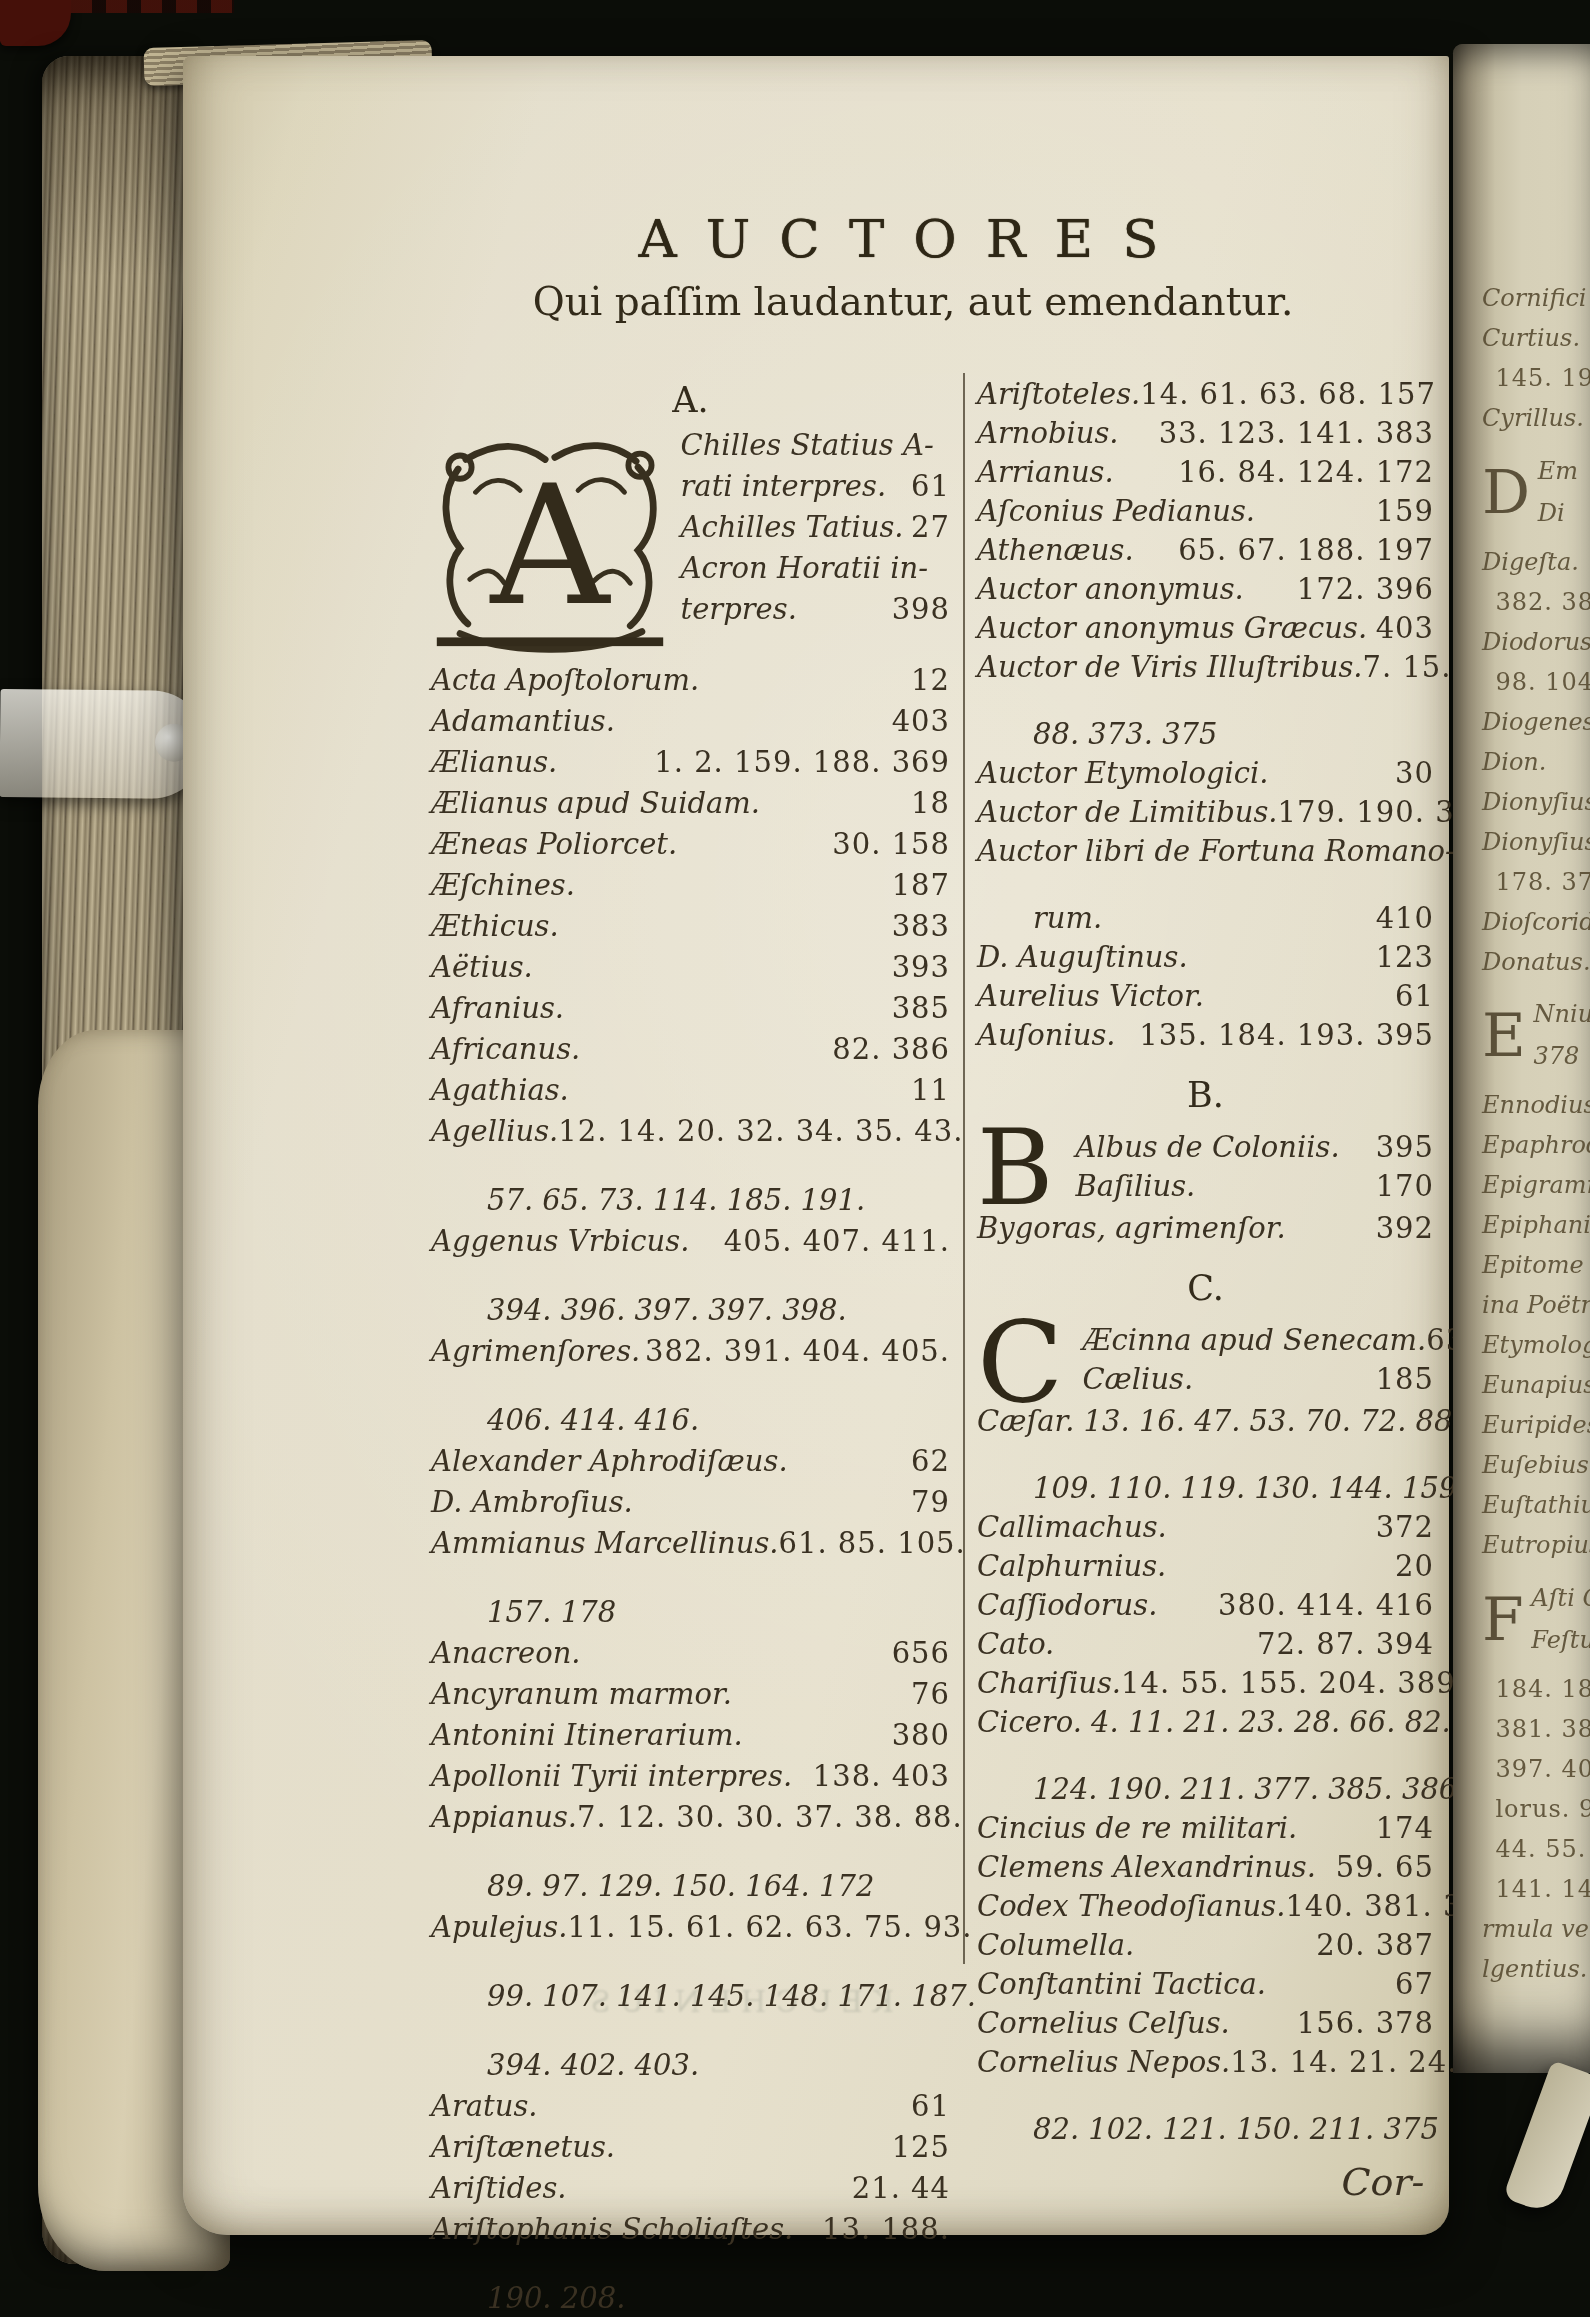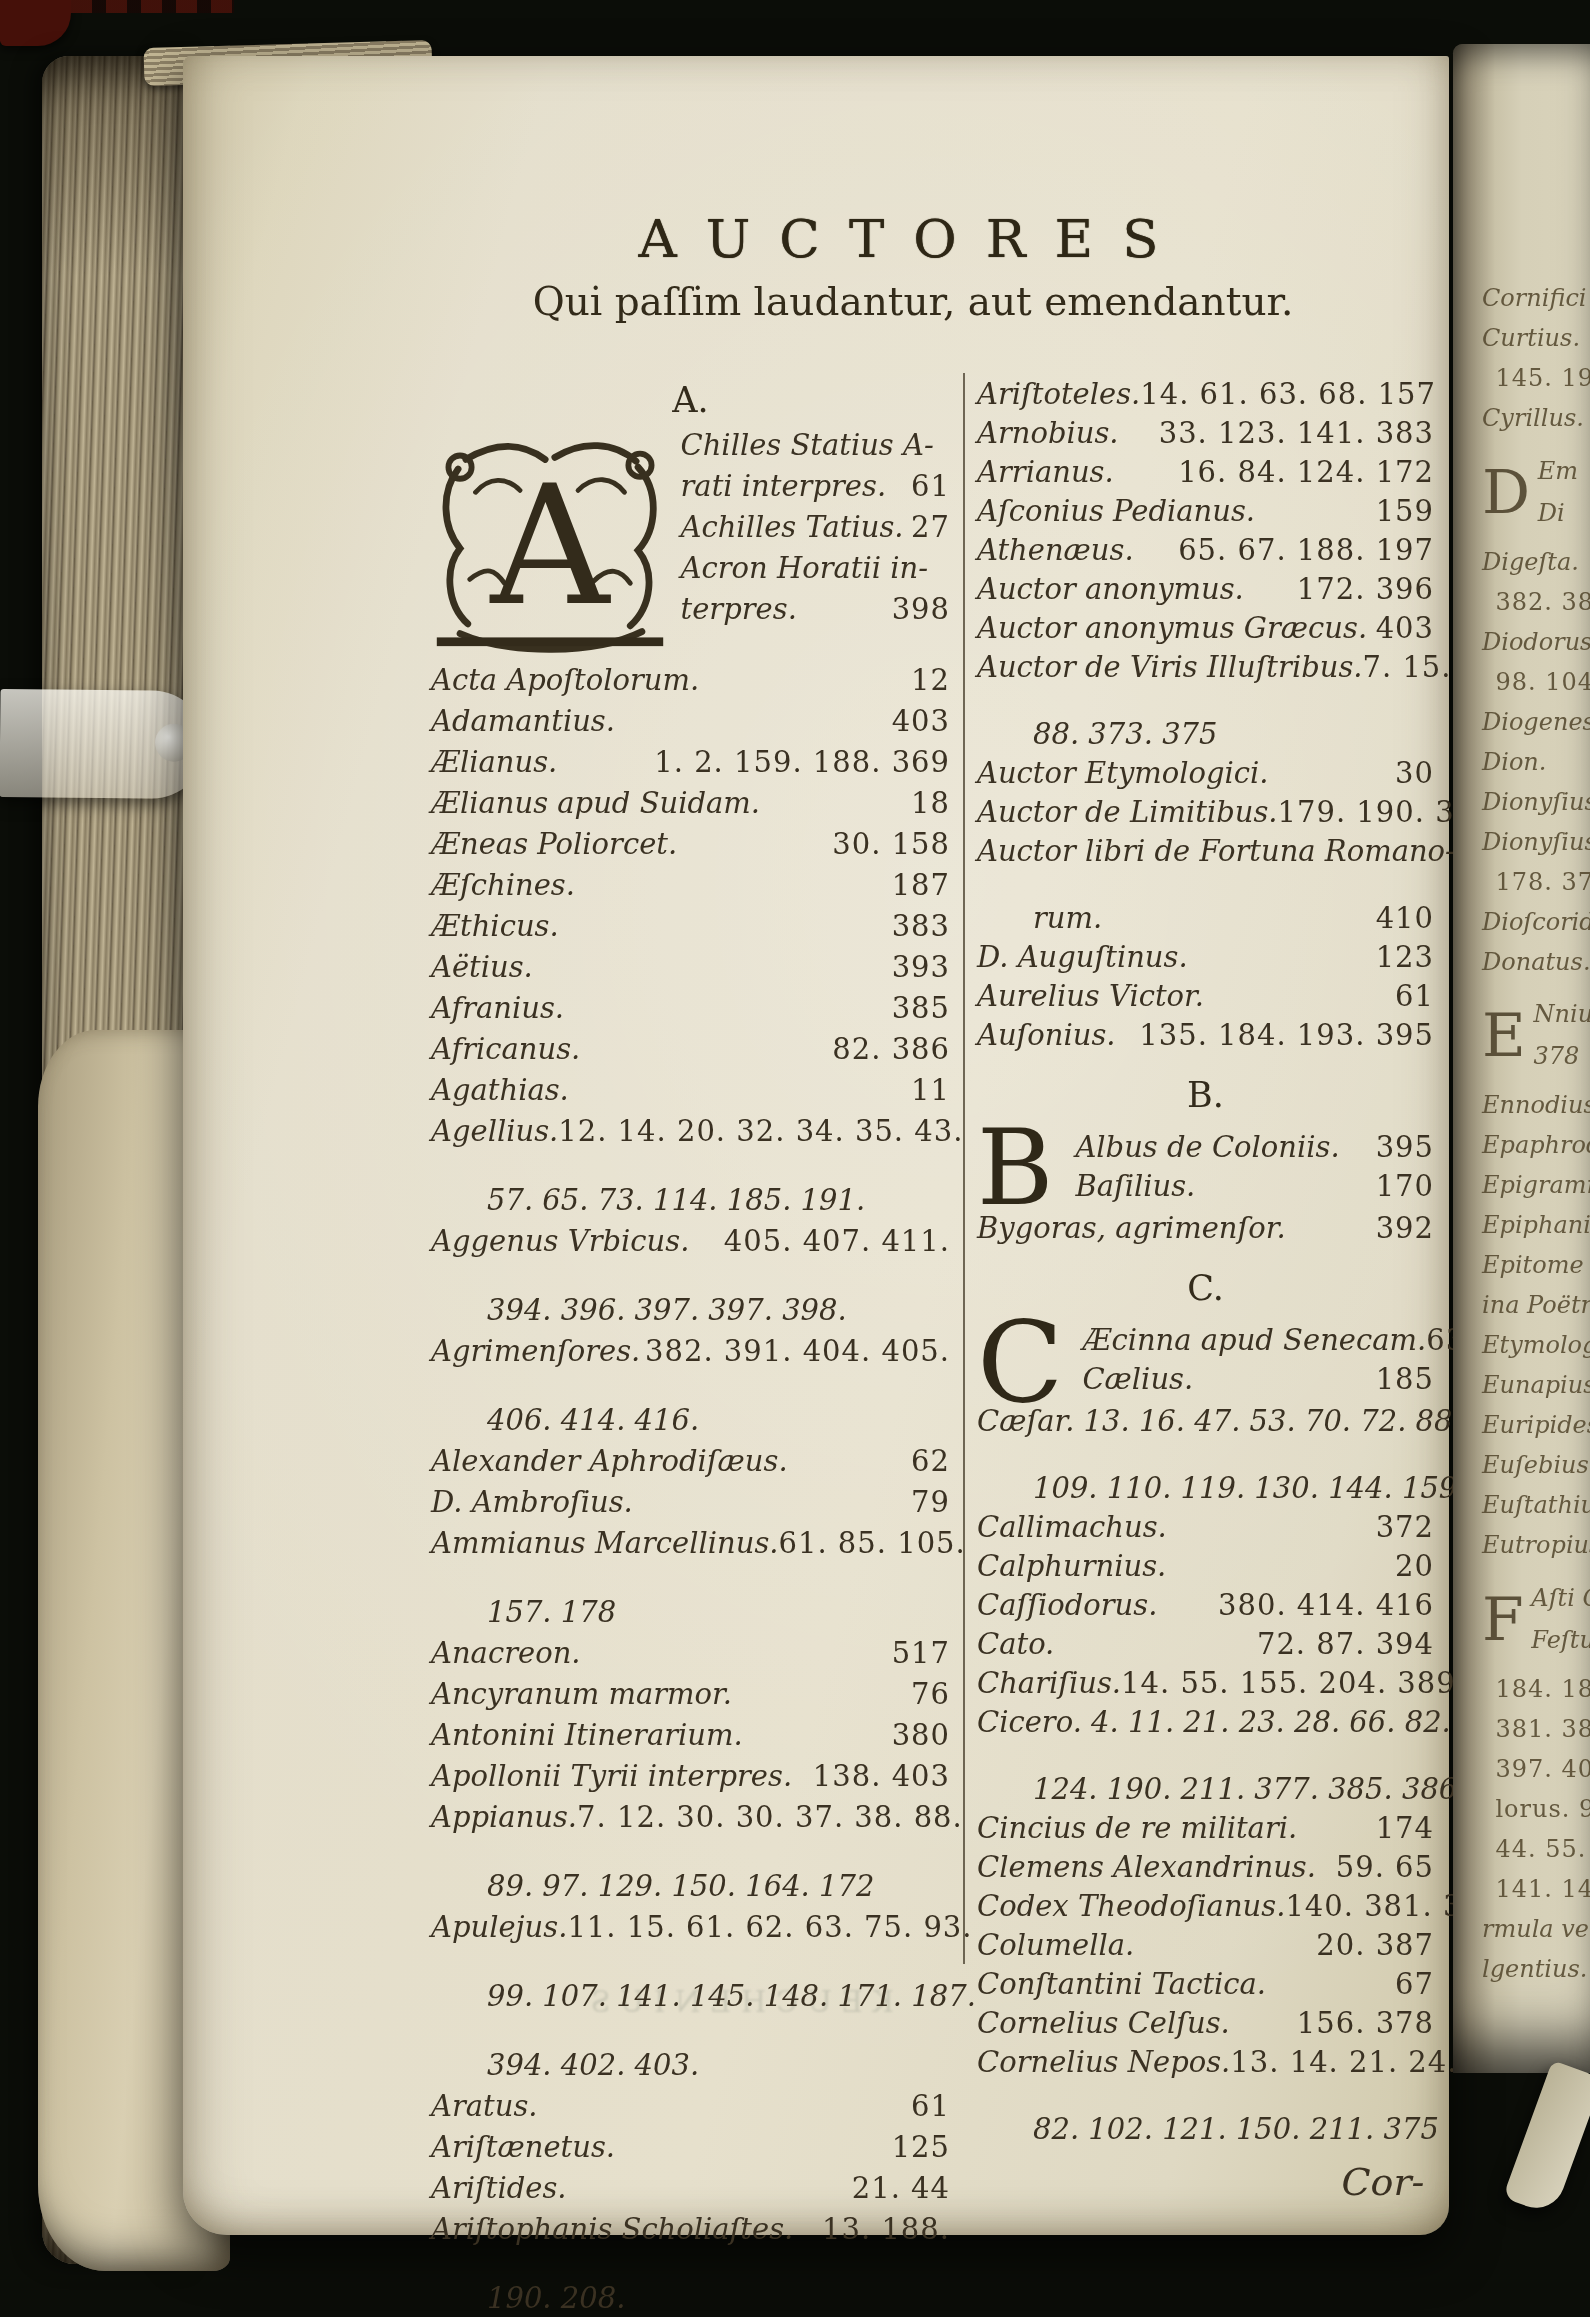--- a/index.html
+++ b/index.html
@@ -221,21 +221,21 @@
           </div>
           <div class="line split">
             <span class="lt">Ammianus Marcellinus.</span>
             <span class="rt">61. 85. 105.</span>
           </div>
           <div class="line indent">
             <span class="lt">157. 178</span>
           </div>
           <div class="line split">
             <span class="lt">Anacreon.</span>
-            <span class="rt">517</span>
+            <span class="rt">656</span>
           </div>
           <div class="line split">
             <span class="lt">Ancyranum marmor.</span>
             <span class="rt">76</span>
           </div>
           <div class="line split">
             <span class="lt">Antonini Itinerarium.</span>
             <span class="rt">380</span>
           </div>
           <div class="line split">

